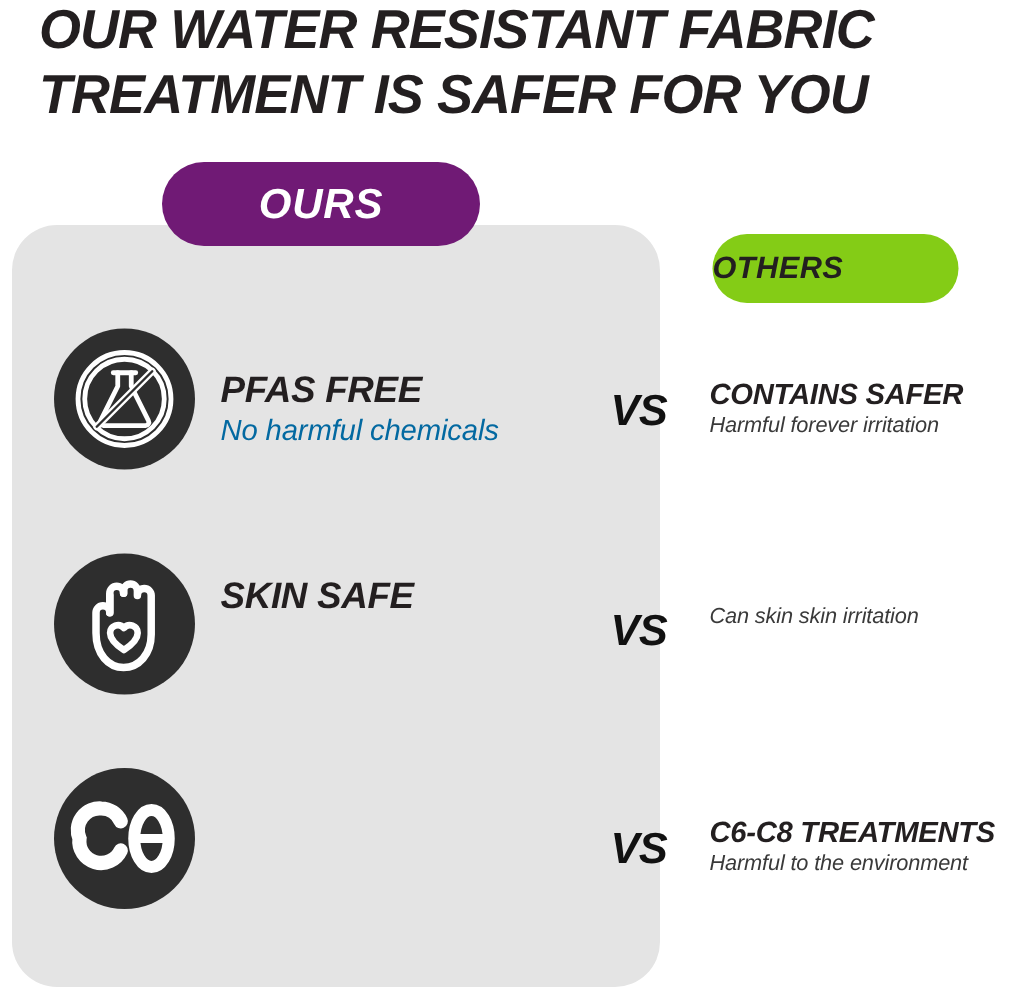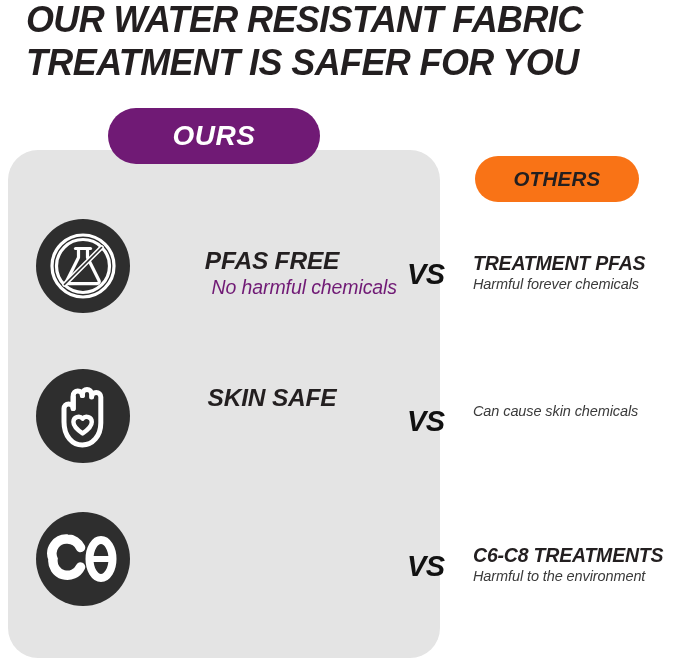--- a/index.html
+++ b/index.html
@@ -68,25 +68,25 @@
     letter-spacing: 0.5px;
   }
 
   
   .others-pill {
     position: absolute;
     left: 475px;
     top: 156px;
     width: 164px;
     height: 46px;
-    background: #f97316;
+    background: #84cc16;
     border-radius: 23px;
     display: flex;
     align-items: center;
-    justify-content: center;
+    justify-content: flex-start;
   }
   .others-pill .pill-label {
     color: #231f20;
     font-size: 20.5px;
     font-weight: bold;
     font-style: italic;
     letter-spacing: 0.3px;
   }
 
   
@@ -121,31 +121,29 @@
     width: 250px;
   }
   .left-title {
     font-size: 24.5px;
     font-weight: bold;
     font-style: italic;
     letter-spacing: -0.2px;
     color: #231f20;
     line-height: 1.05;
     white-space: nowrap;
-    text-align: center;
   }
   .left-sub {
     font-size: 19.5px;
     font-style: italic;
     font-weight: normal;
-    color: #701a75;
+    color: #0369a1;
     line-height: 1.12;
     margin-top: 3px;
     letter-spacing: -0.1px;
-    text-align: right;
   }
 
   .vs {
     position: absolute;
     left: 407px;
     top: 30px;
     font-size: 29px;
     font-weight: bold;
     font-style: italic;
     color: #111111;
@@ -224,40 +222,40 @@
       <path d="M16.5 53.5 L53.5 16.5" stroke="#ffffff" stroke-width="4.6" stroke-linecap="round"></path>
       <path d="M16.5 53.5 L53.5 16.5" stroke="#2e2e2e" stroke-width="1.6" stroke-linecap="round"></path>
     </svg>
   </div>
   <div class="left-text">
     <div class="left-title">PFAS FREE</div>
     <div class="left-sub">No harmful chemicals</div>
   </div>
   <div class="vs">VS</div>
   <div class="right-text">
-    <div class="right-title">TREATMENT PFAS</div>
-    <div class="right-sub">Harmful forever chemicals</div>
+    <div class="right-title">CONTAINS SAFER</div>
+    <div class="right-sub">Harmful forever irritation</div>
   </div>
 </div>
 
 <div class="row r2">
   <div class="icon-circle">
     <svg width="66" height="70" viewBox="0 0 66 70" aria-hidden="true">
       <path d="M14 41 V27.5 a4.6 4.6 0 0 1 9.2 0 V14.5 a4.6 4.6 0 0 1 9.2 0 V13 a4.6 4.6 0 0 1 9.2 0 v3 a4.6 4.6 0 0 1 9.2 0 V42 c0 13.2 -8.4 22 -18.4 22 S14 55.2 14 41 Z" fill="none" stroke="#ffffff" stroke-width="5" stroke-linejoin="round" stroke-linecap="round"></path>
       <path d="M23.2 27.5 V16" fill="none" stroke="#ffffff" stroke-width="5" stroke-linecap="round"></path>
       <path d="M32.4 14.5 V13" fill="none" stroke="#ffffff" stroke-width="5" stroke-linecap="round"></path>
       <path d="M32.6 52.4 c-6.6 -4.4 -9.2 -7.6 -9.2 -11.4 a5.2 5.2 0 0 1 9.2 -3.3 a5.2 5.2 0 0 1 9.2 3.3 c0 3.8 -2.6 7 -9.2 11.4 Z" fill="none" stroke="#ffffff" stroke-width="4.4" stroke-linejoin="round"></path>
     </svg>
   </div>
   <div class="left-text">
     <div class="left-title">SKIN SAFE</div>
   </div>
   <div class="vs">VS</div>
   <div class="right-text">
-    <div class="right-sub">Can cause skin chemicals</div>
+    <div class="right-sub">Can skin skin irritation</div>
   </div>
 </div>
 
 <div class="row r3">
   <div class="icon-circle">
     <svg width="76" height="56" viewBox="0 0 76 56" aria-hidden="true">
       <path d="M35.5 16.5 a14.5 14.5 0 0 0 -13 -8.5 a14.5 14.5 0 0 0 -14.5 20 a14.5 14.5 0 0 0 27.5 8" fill="none" stroke="#ffffff" stroke-width="9.5" stroke-linecap="round"></path>
       <ellipse cx="56" cy="28" rx="11.5" ry="19" fill="none" stroke="#ffffff" stroke-width="8"></ellipse>
       <path d="M44 28 H68" stroke="#ffffff" stroke-width="6" stroke-linecap="round"></path>
     </svg>

